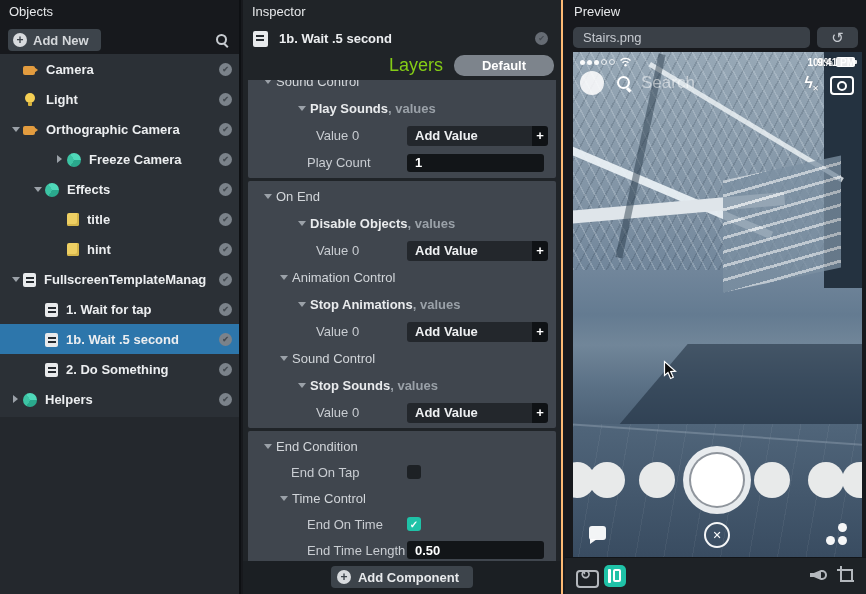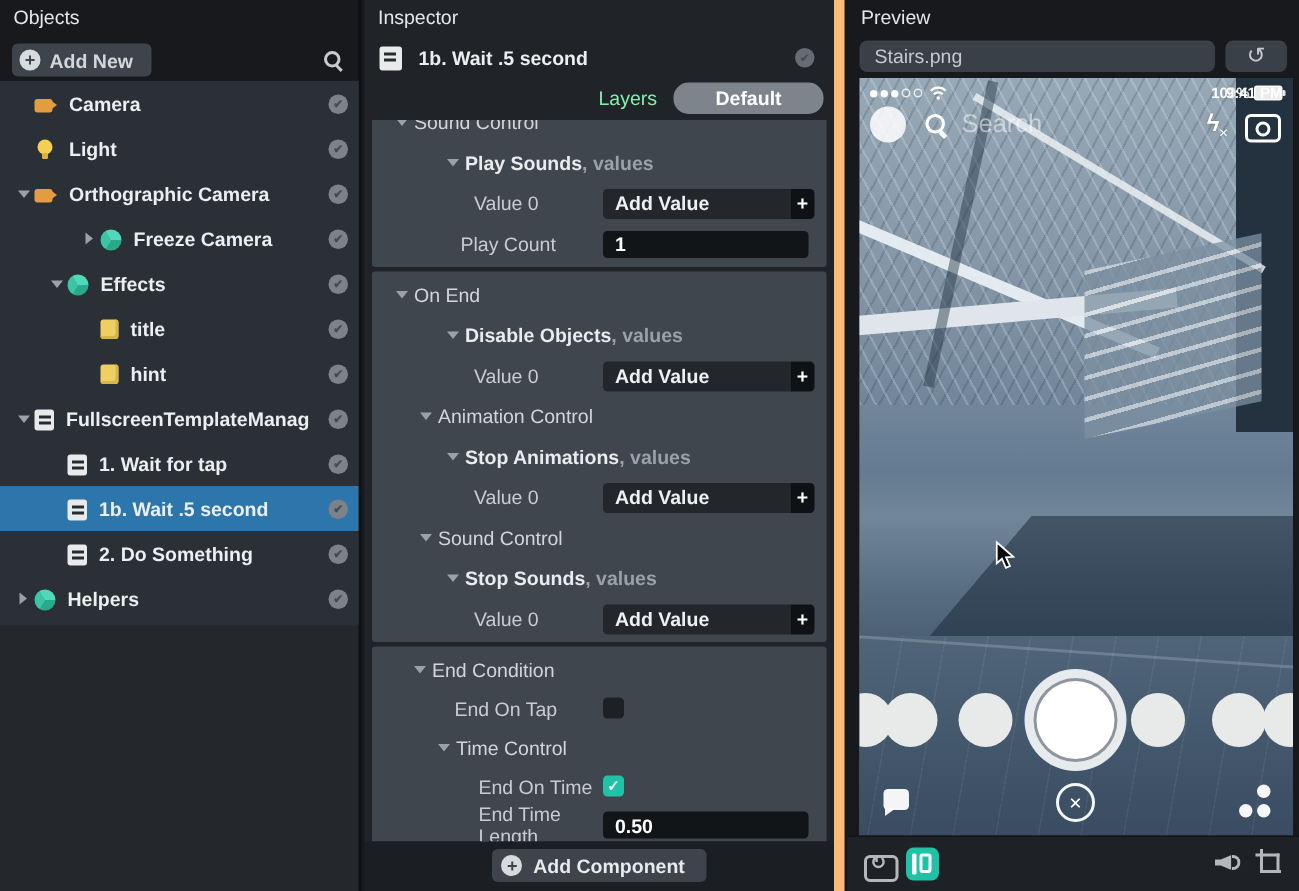--- a/index.html
+++ b/index.html
@@ -31,33 +31,33 @@
   .ic-light::before{content:"";position:absolute;left:2px;top:1px;width:10px;height:10px;border-radius:50%;background:#f5cf54;}
   .ic-light::after{content:"";position:absolute;left:5px;top:10px;width:4px;height:4px;background:#d9b33e;border-radius:1px;}
   .ic-mesh{border-radius:50%;background:conic-gradient(from -30deg,#4fd8b9 0 120deg,#2aa98d 120deg 240deg,#3cc4a4 240deg 360deg);width:14px;height:14px;margin-top:1px;}
   .ic-note{width:12px;height:13px;margin-top:1px;background:#eecf63;border-radius:2px;box-shadow:inset -2px -2px 0 #d6b64b;}
   .ic-script{width:13px;height:14px;background:#e8eaec;border-radius:2px;margin-top:1px;}
   .ic-script::after{content:"";position:absolute;left:3px;top:4px;width:8px;height:2px;background:#262b30;box-shadow:0 4px 0 #262b30;}
   .vischeck{margin-left:auto;width:13px;height:13px;flex:none;border-radius:50%;background:#7b828a;display:flex;align-items:center;justify-content:center;}
   .vischeck::after{content:"\2714";font-size:8px;color:#454b52;}
 
   
-  .inspector{position:absolute;left:243px;top:0;width:320px;height:594px;background:#202428;border-right:7px solid #fdba74;box-sizing:border-box;}
+  .inspector{position:absolute;left:243px;top:0;width:320px;height:594px;background:#202428;border-right:2px solid #fdba74;box-sizing:border-box;}
   .insp-obj-row{height:28px;display:flex;align-items:center;padding:0 13px 0 10px;}
   .insp-obj-row .obj-icon{width:15px;height:16px;margin-right:11px;}
   .insp-name{font-size:13px;font-weight:700;color:#eceef0;}
   .insp-obj-row .vischeck{background:#666c74;}
   .layers-row{height:26px;display:flex;align-items:center;justify-content:flex-end;padding-right:7px;gap:11px;}
-  .layers-lbl{font-size:13px;color:#86efac;}
+  .layers-lbl{font-size:18px;color:#84cc16;}
   .layer-pill{height:21px;min-width:100px;background:#7d848c;border:none;border-radius:10px;color:#fff;font-size:13px;font-weight:700;font-family:inherit;}
   .scrollarea{position:absolute;top:80px;left:0;right:0;height:481px;overflow:hidden;padding:0 5px;box-sizing:border-box;background:#202428;}
   .group{background:#40464e;border-radius:2px;margin-bottom:3px;padding:2px 0;}
   .group.first{margin-top:-14px;}
   .prow{height:27px;display:flex;align-items:center;padding-right:8px;font-size:13px;color:#c9cdd2;}
-  .g3 .prow{height:26px;margin-left:12px;}
+  .g3 .prow{height:26px;}
   .pl12{padding-left:12px;} .pl28{padding-left:28px;} .pl43{padding-left:43px;} .pl46{padding-left:46px;} .pl59{padding-left:59px;} .pl68{padding-left:68px;}
   .sect{color:#d2d6da;}
   .bold{font-weight:700;color:#e9ebed;}
   .sfx{color:#9aa1a8;font-weight:700;}
   .prow .tri{width:16px;}
   .ctrlzone{width:141px;margin-left:auto;display:flex;align-items:flex-start;flex:none;}
   .addvalue{display:flex;width:141px;}
   .av-dd{width:109px;height:20px;background:#23272c;border-radius:3px 0 0 3px;display:flex;align-items:center;padding:0 8px;color:#eef0f2;font-weight:700;font-size:13px;}
   .av-plus{width:16px;height:20px;background:#0f1215;border-radius:0 3px 3px 0;color:#fff;display:flex;align-items:center;justify-content:center;font-weight:700;font-size:13px;}
   .tinput{width:121px;height:18px;background:#121518;border:none;border-radius:3px;color:#fff;font-size:13px;font-weight:700;padding:0 8px;font-family:inherit;}

